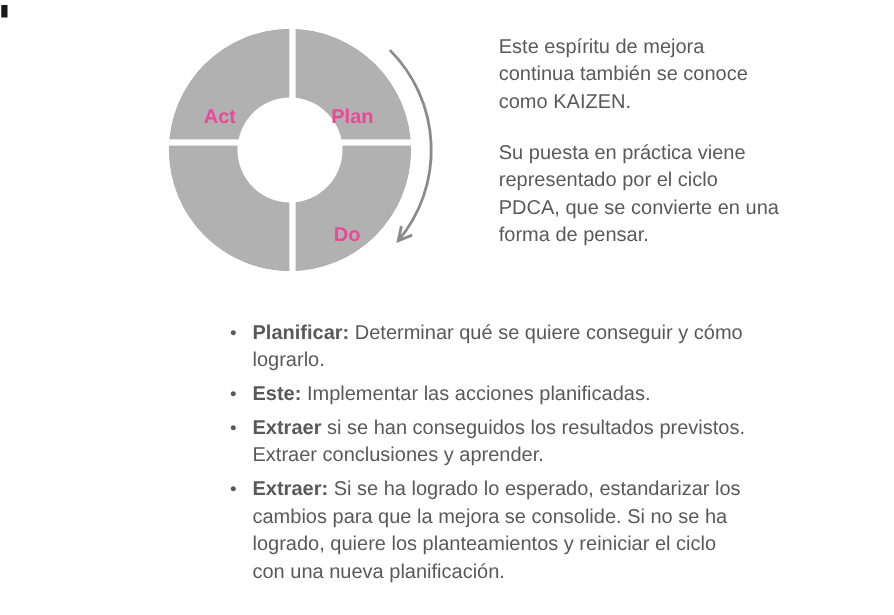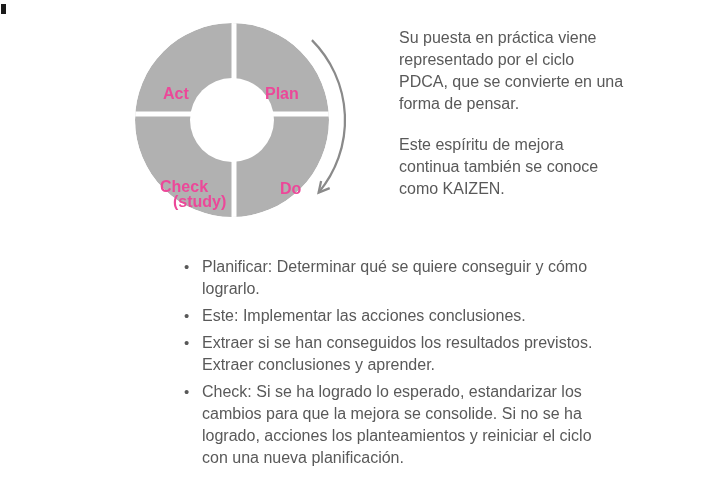--- a/index.html
+++ b/index.html
@@ -28,21 +28,21 @@
     position: absolute;
     color: #ec4899;
     font-weight: bold;
     font-size: 16px;
     line-height: 16px;
     white-space: nowrap;
     margin-top: 24px;
   }
   .lbl-act   { left: 33px;  top: 44px; }
   .lbl-plan  { left: 135px; top: 44px; text-align: right; }
-  .lbl-do    { left: 150px; top: 139px; }
+  .lbl-do    { left: 137px; top: 139px; }
   .lbl-check { left: 30px;  top: 137px; line-height: 15px; }
   .lbl-check .line2 { margin-left: 13px; }
 
   
   .intro {
     position: absolute; left: 399px; top: 27px;
     width: 290px;
     font-size: 16px; line-height: 22px;
   }
   .intro p { margin: 0 0 19px 0; white-space: pre-line; }
@@ -56,21 +56,21 @@
   .item {
     position: relative;
     padding-left: 18px;
     margin-bottom: 5px;
     white-space: pre-line;
   }
   .item .dot {
     position: absolute; left: 0; top: 0;
     font-size: 15px;
   }
-  .item .term { font-weight: normal; margin-top: 24px; }
+  .item .term { font-weight: bold; margin-top: 24px; }
 </style>
 </head>
 <body>
 
 <div class="corner-mark"></div>
 
 <div class="diagram">
   <svg width="230" height="205" viewBox="0 0 230 205">
     <defs>
       <clipPath id="outer-clip">
@@ -83,40 +83,36 @@
       <rect x="0" y="93.5" width="230" height="5" fill="#ffffff"></rect>
       <circle cx="102" cy="102" r="42" fill="#ffffff"></circle>
     </g>
     <g fill="none" stroke-width="2.25" stroke="#8a8a8a">
       <path d="M 181.9 22.1 A 113 113 0 0 1 188.6 174.6"></path>
       <path d="M 199.7 170.1 L 188.6 174.6 L 191.1 162.9"></path>
     </g>
   </svg>
   <div class="seg-label lbl-act">Act</div>
   <div class="seg-label lbl-plan">Plan</div>
-  <div class="seg-label lbl-check">
-      <div>Check</div>
-      <div class="line2">(study)</div>
-    </div>
   <div class="seg-label lbl-do">Do</div>
 </div>
 
 <div class="intro">
+  <p>Este espíritu de mejora
+continua también se conoce
+como KAIZEN.</p>
   <p>Su puesta en práctica viene
 representado por el ciclo
 PDCA, que se convierte en una
 forma de pensar.</p>
-  <p>Este espíritu de mejora
-continua también se conoce
-como KAIZEN.</p>
 </div>
 
 <div class="bullets">
   <div class="item"><span class="dot">•</span><span class="term">Planificar:</span><span> Determinar qué se quiere conseguir y cómo
 lograrlo.</span></div>
-  <div class="item"><span class="dot">•</span><span class="term">Este:</span><span> Implementar las acciones conclusiones.</span></div>
+  <div class="item"><span class="dot">•</span><span class="term">Este:</span><span> Implementar las acciones planificadas.</span></div>
   <div class="item"><span class="dot">•</span><span class="term">Extraer</span><span> si se han conseguidos los resultados previstos.
 Extraer conclusiones y aprender.</span></div>
-  <div class="item"><span class="dot">•</span><span class="term">Check:</span><span> Si se ha logrado lo esperado, estandarizar los
+  <div class="item"><span class="dot">•</span><span class="term">Extraer:</span><span> Si se ha logrado lo esperado, estandarizar los
 cambios para que la mejora se consolide. Si no se ha
-logrado, acciones los planteamientos y reiniciar el ciclo
+logrado, quiere los planteamientos y reiniciar el ciclo
 con una nueva planificación.</span></div>
 </div>
 
 </body></html>

